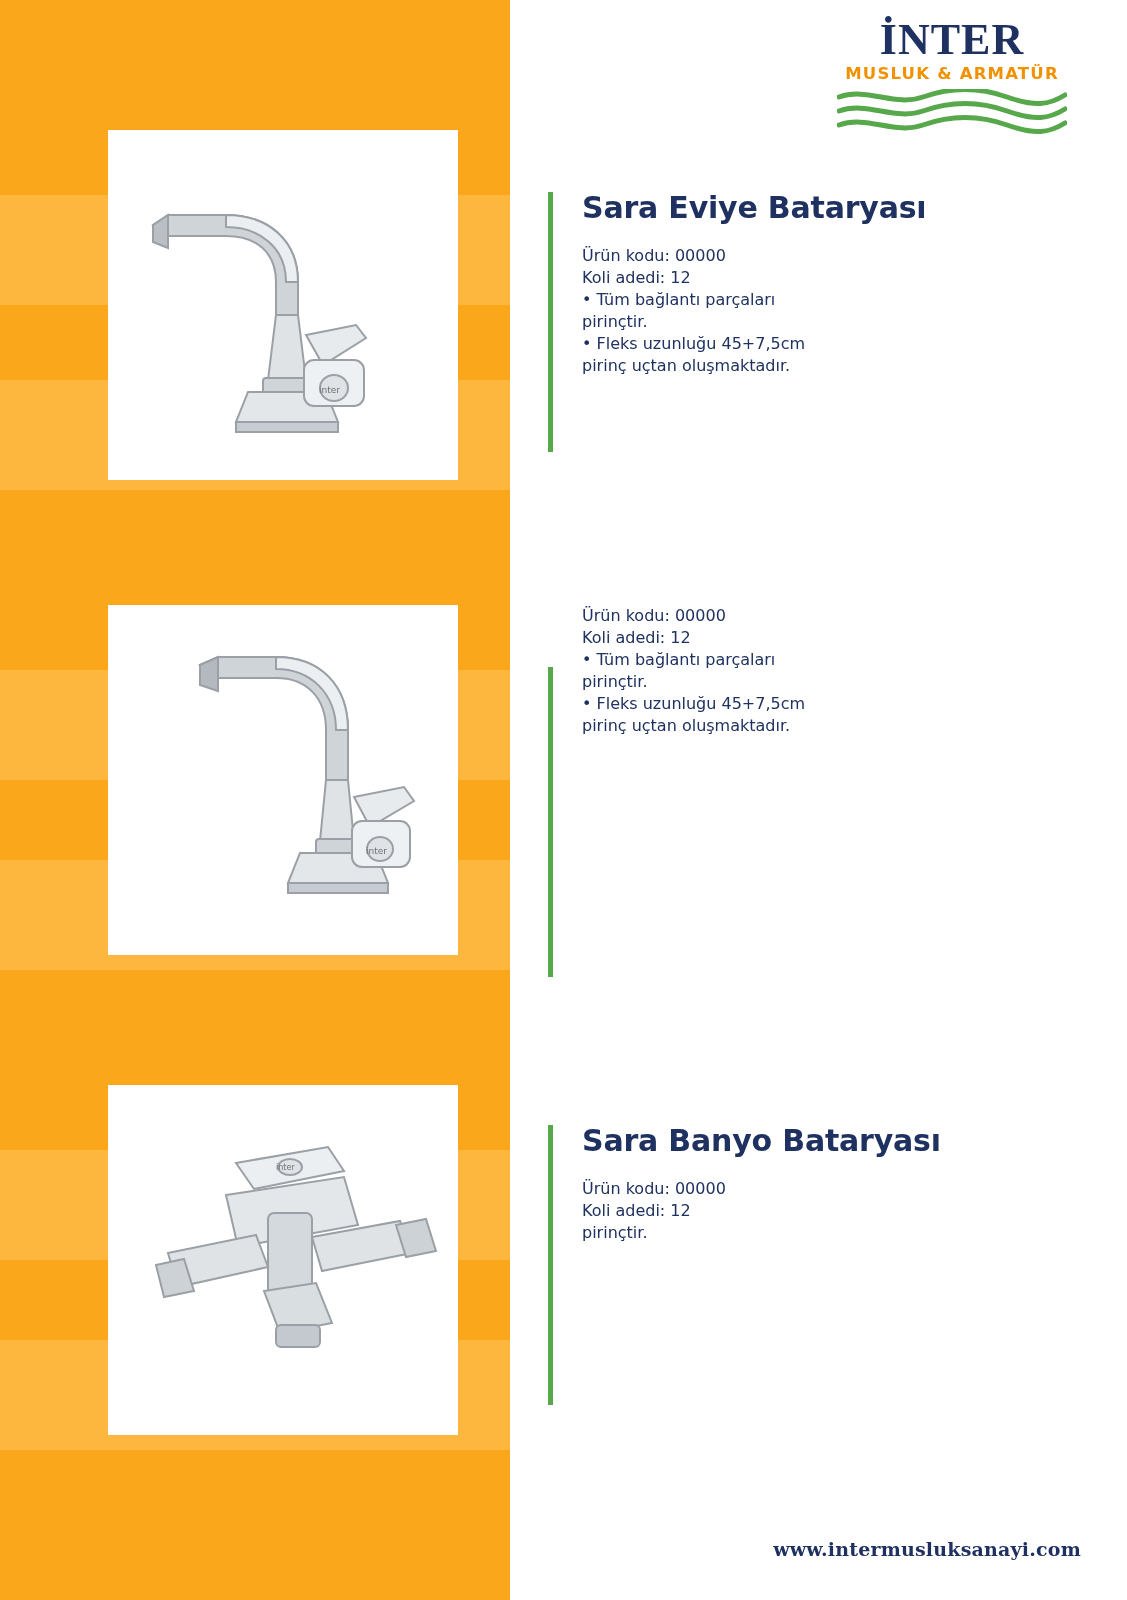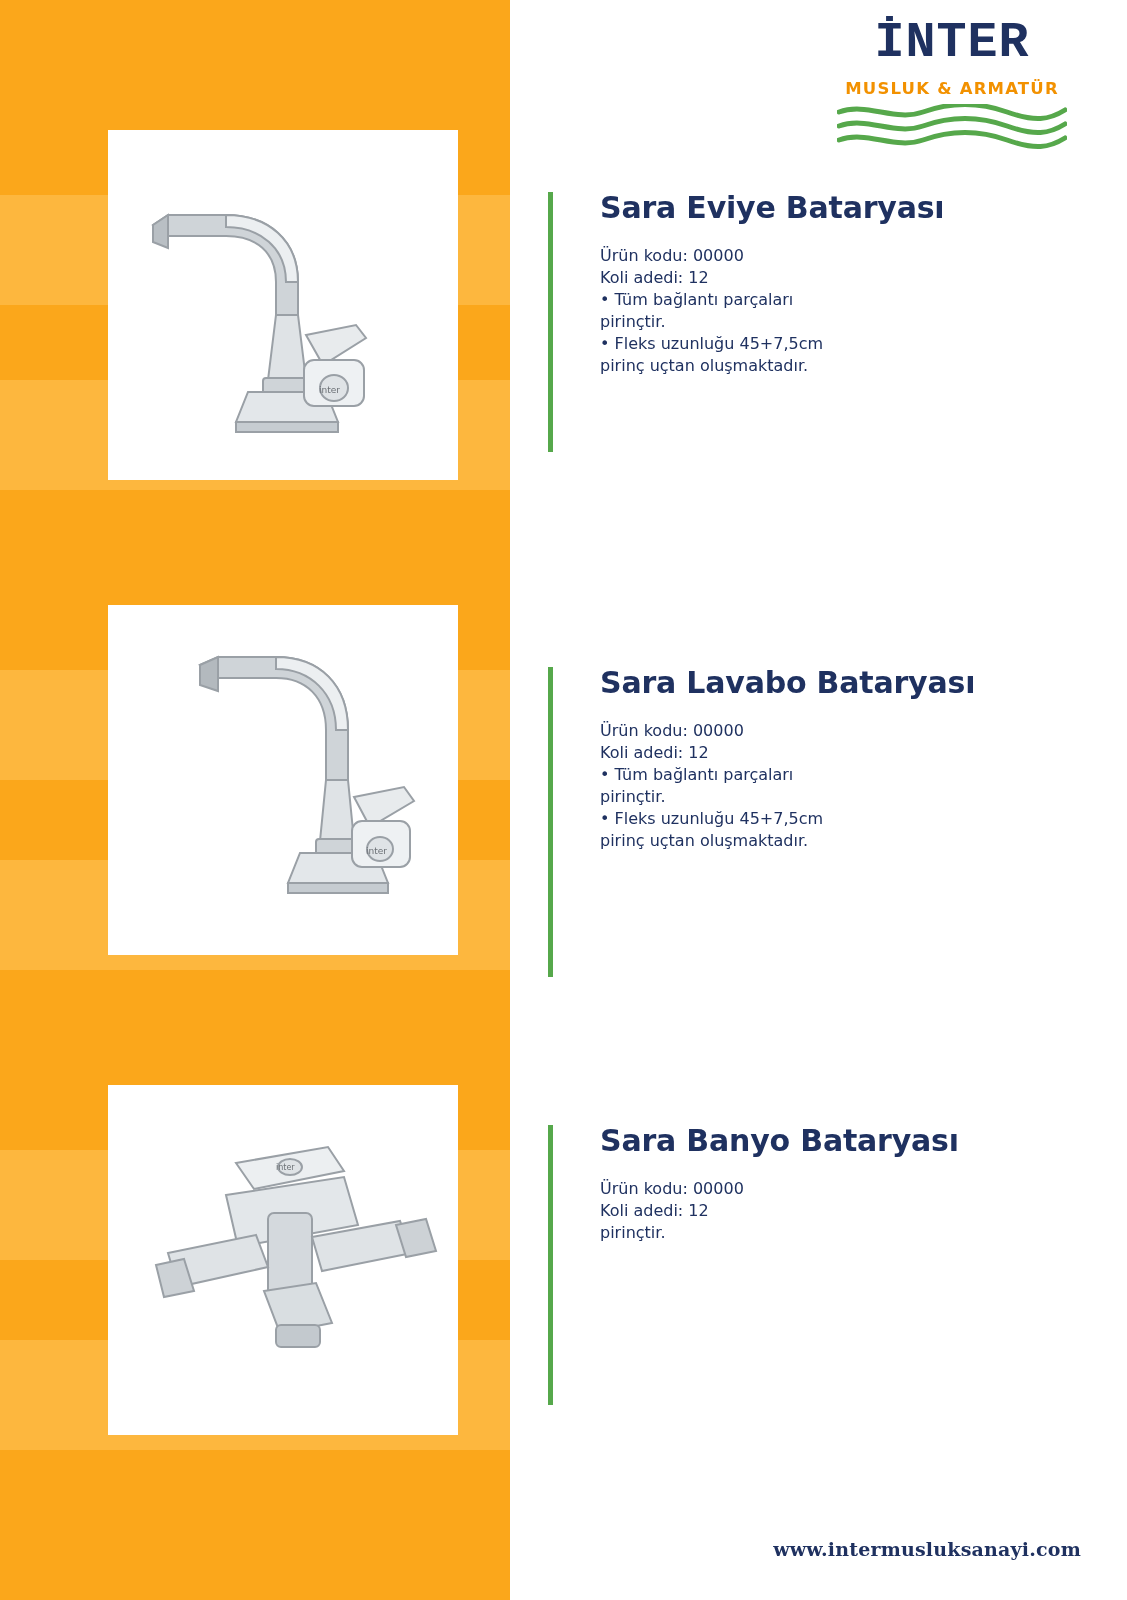--- a/index.html
+++ b/index.html
@@ -40,33 +40,33 @@
   
   .logo {
     position: absolute;
     right: 60px;
     top: 18px;
     width: 230px;
     text-align: center;
     line-height: 1;
   }
   .logo-inter {
-    font-family: Liberation Mono, monospace;
-    font-weight: bold;
-    font-size: 50px;
+    font-family: Liberation Serif, serif;
+    font-weight: bold;
+    font-size: 44px;
     letter-spacing: 1px;
     color: #1F3160;
   }
   .logo-sub {
     font-family: "DejaVu Sans", sans-serif;
     font-weight: bold;
     font-size: 16.5px;
     letter-spacing: 1.2px;
     color: #F29100;
-    margin-top: 13px;
+    margin-top: 4px;
   }
   .logo-waves {
     margin-top: 6px;
   }
 
   
   .product {
     position: absolute;
     left: 0;
     width: 1127px;
@@ -97,21 +97,21 @@
     left: 0;
     top: 0;
     width: 5px;
     background: #56A84B;
   }
   .info.i1 .accent-bar { top: 62px;  height: 260px; }
   .info.i2 .accent-bar { top: 62px;  height: 310px; }
   .info.i3 .accent-bar { top: 40px;  height: 280px; }
 
   .info-inner {
-    padding-left: 52px;
+    padding-left: 34px;
   }
   .product-title {
     font-family: "DejaVu Sans", sans-serif;
     font-weight: bold;
     font-size: 30px;
     color: #1F3160;
     margin: 0 0 20px 0;
     letter-spacing: -0.2px;
   }
   .spec-line {
@@ -215,21 +215,20 @@
         <path d="M246 192 L296 182 L306 196 L262 222 Z" fill="#e8ebed"></path>
         <rect x="244" y="216" width="58" height="46" rx="10" fill="#eef1f3"></rect>
         <ellipse cx="272" cy="244" rx="13" ry="12" fill="#dfe3e6"></ellipse>
         <text x="258" y="249" font-family="DejaVu Sans, sans-serif" font-size="9" fill="#6b7075" stroke="none">inter</text>
       </g>
     </svg>
   </div>
   <div class="info i2">
     <div class="accent-bar"></div>
     <div class="info-inner">
-      <h2 class="product-title">Sara Lavabo Bataryası</h2>
       <p class="spec-line">Ürün kodu: 00000</p>
       <p class="spec-line">Koli adedi: 12</p>
       <p class="spec-line">• Tüm bağlantı parçaları</p>
       <p class="spec-line">pirinçtir.</p>
       <p class="spec-line">• Fleks uzunluğu 45+7,5cm</p>
       <p class="spec-line">pirinç uçtan oluşmaktadır.</p>
     </div>
   </div>
 </div>
 

